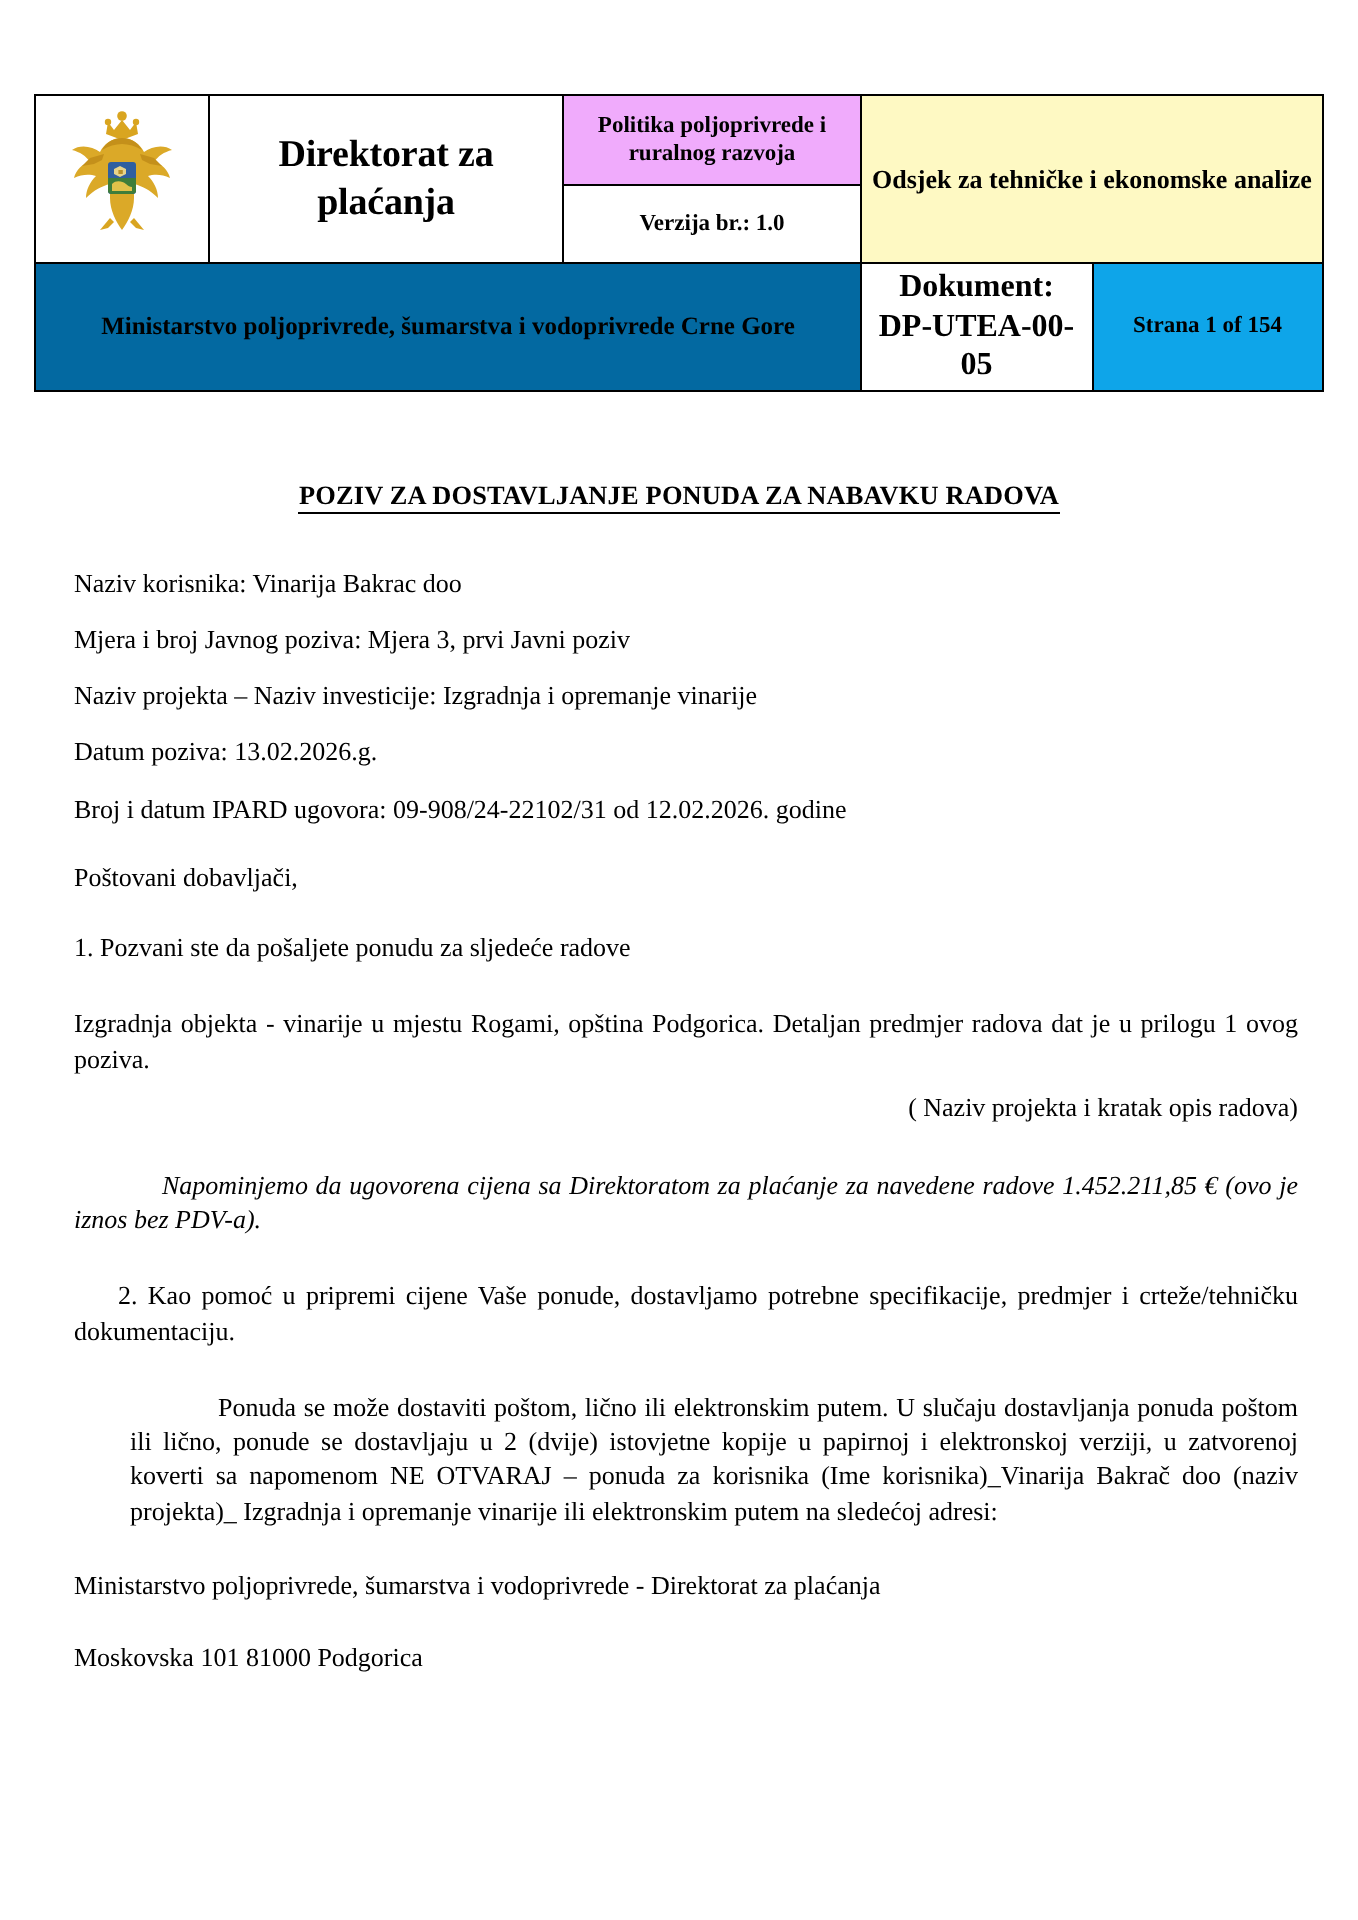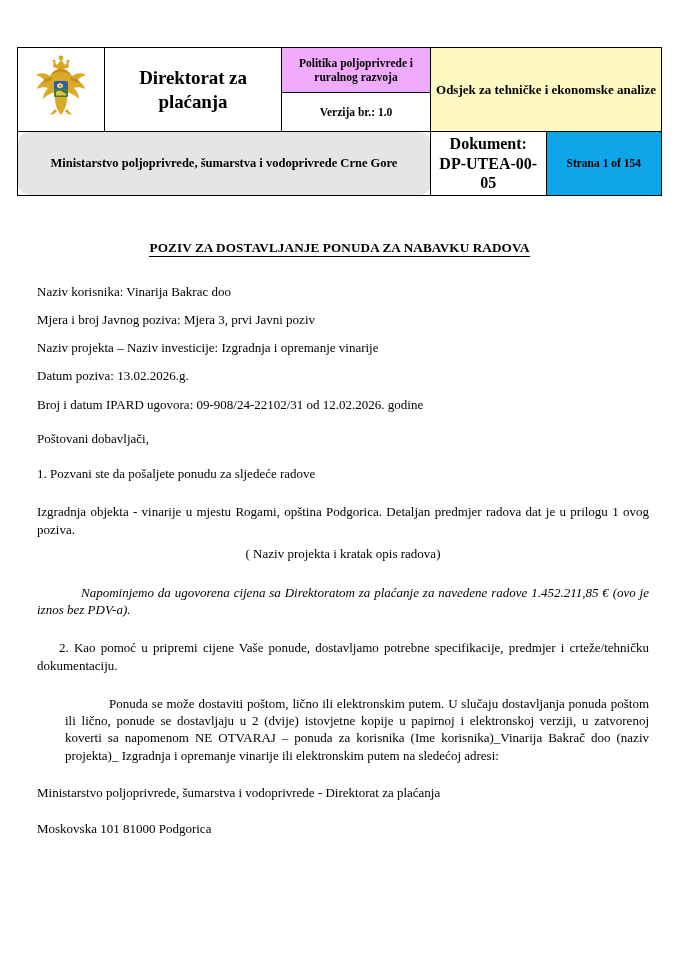--- a/index.html
+++ b/index.html
@@ -65,24 +65,23 @@
     background: #ffffff;
     font-size: 11.5px;
     height: 34px;
   }
   .cell-department {
     background: #fef9c3;
     font-size: 13px;
     margin-top: 28px;
   }
   .cell-ministry {
-    background: #e5e5e5;
+    background: #0369a1;
     font-size: 12.5px;
     height: 42px;
-    border-radius: 12px;
   }
   .cell-document {
     width: 150px;
     background: #ffffff;
     font-size: 16px;
   }
   .cell-page {
     width: 99px;
     background: #0ea5e9;
     font-size: 11.5px;
@@ -134,21 +133,21 @@
   }
   .para.spaced { margin-top: 21px; }
   .para.indent-sm { text-indent: 22px; }
   .para.indent-lg { text-indent: 44px; margin-left: 28px; }
   .para.italic {
     font-style: italic;
     text-indent: 44px;
   }
   .center-note {
     margin: 8px 0 0 0;
-    text-align: center;
+    text-align: right;
     line-height: 1.3;
   }
   .tail-line {
     margin: 0;
     line-height: 1.15;
   }
   .tail-line.first { margin-top: 22px; }
   .tail-line.second { margin-top: 21px; }
 </style>
 </head>

